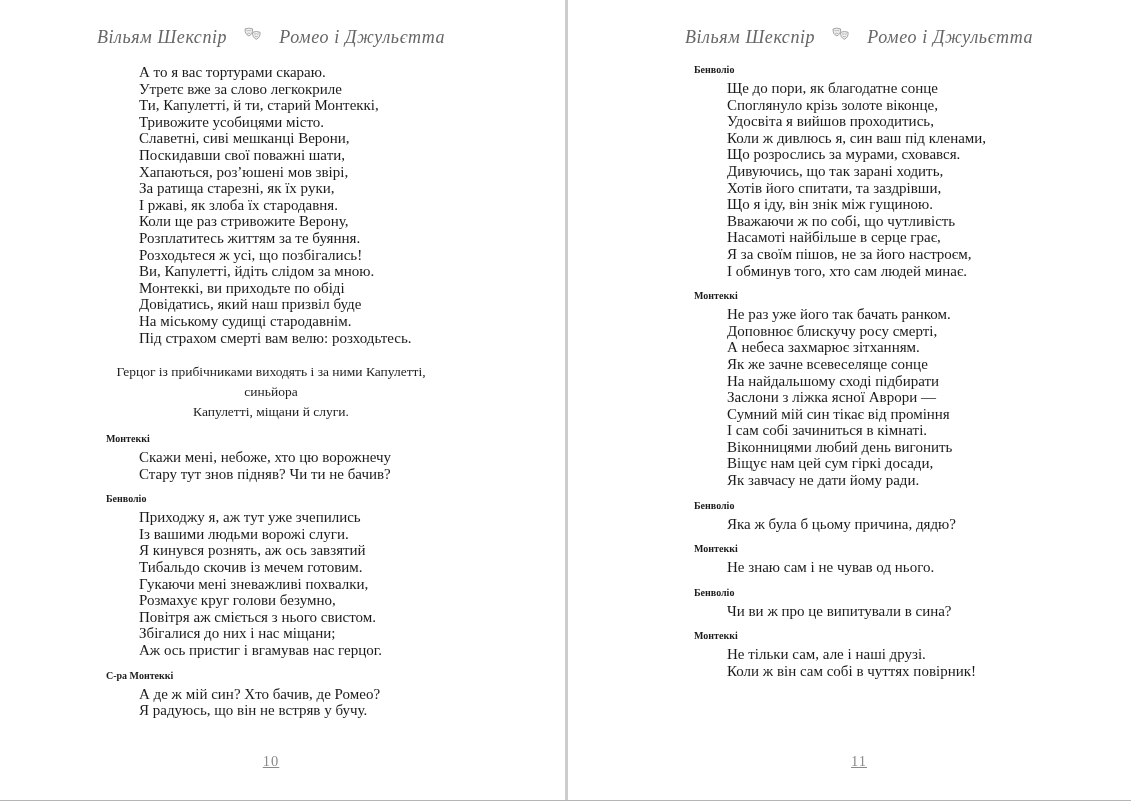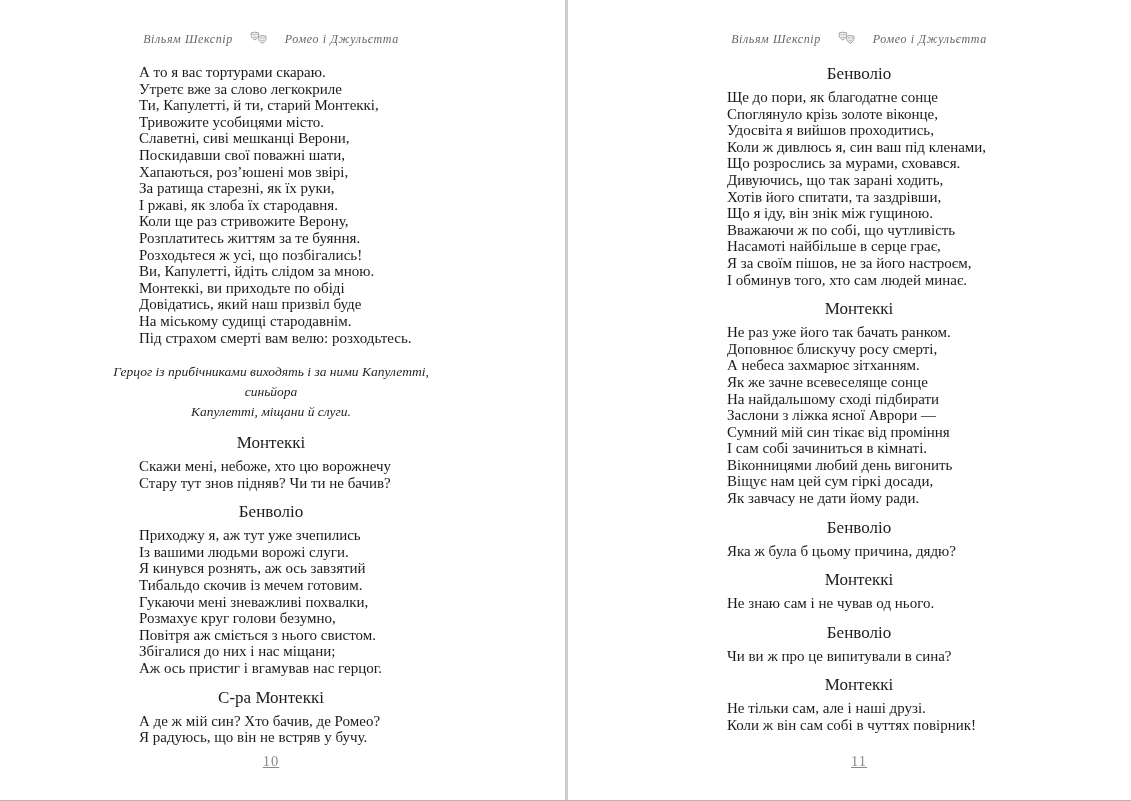--- a/index.html
+++ b/index.html
@@ -31,52 +31,50 @@
     height: 100%;
     width: 330px;
   }
   #page-left  .inner { margin-left: 106px; }
   #page-right .inner { margin-left: 126px; }
 
   .page-header {
     padding-top: 27px;
     height: 20px;
     display: flex;
-    align-items: flex-end;
+    align-items: flex-start;
     justify-content: center;
     gap: 16px;
     font-style: italic;
-    font-size: 12px;
+    font-size: 18px;
     letter-spacing: 0.6px;
     color: #666666;
     white-space: nowrap;
   }
   .masks { display: inline-flex; align-items: center; }
 
   .page-body { margin-top: 17px; }
 
   .poem {
     padding-left: 33px;
     margin: 4px 0;
   }
   .poem .line {
     font-size: 15px;
     line-height: 16.6px;
     white-space: nowrap;
   }
   .speaker {
-    text-align: center;
-    font-weight: normal;
-    font-size: 17px;
+    font-weight: bold;
+    font-size: 10px;
     margin: 11px 0 5px 0;
   }
   .page-body > .speaker:first-child { margin-top: 1px; }
   .stage {
     text-align: center;
-    font-style: italic;
     font-size: 13.5px;
     line-height: 20px;
     margin: 16px 0 8px 0;
     color: #1f1f1f;
   }
   .pagenum {
     position: absolute;
     bottom: 30px;
     left: 0;
     right: 0;

